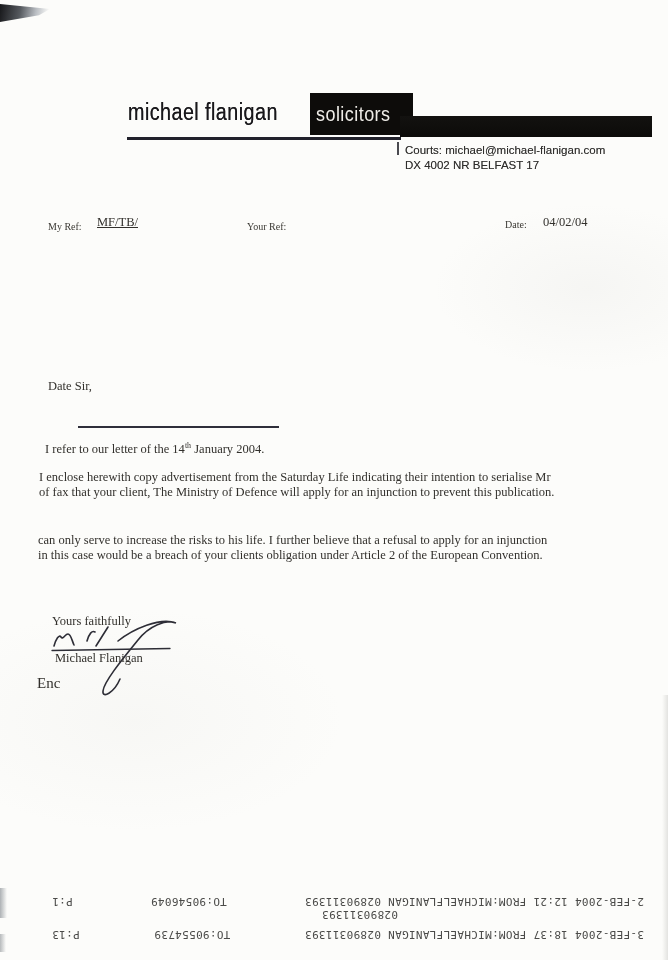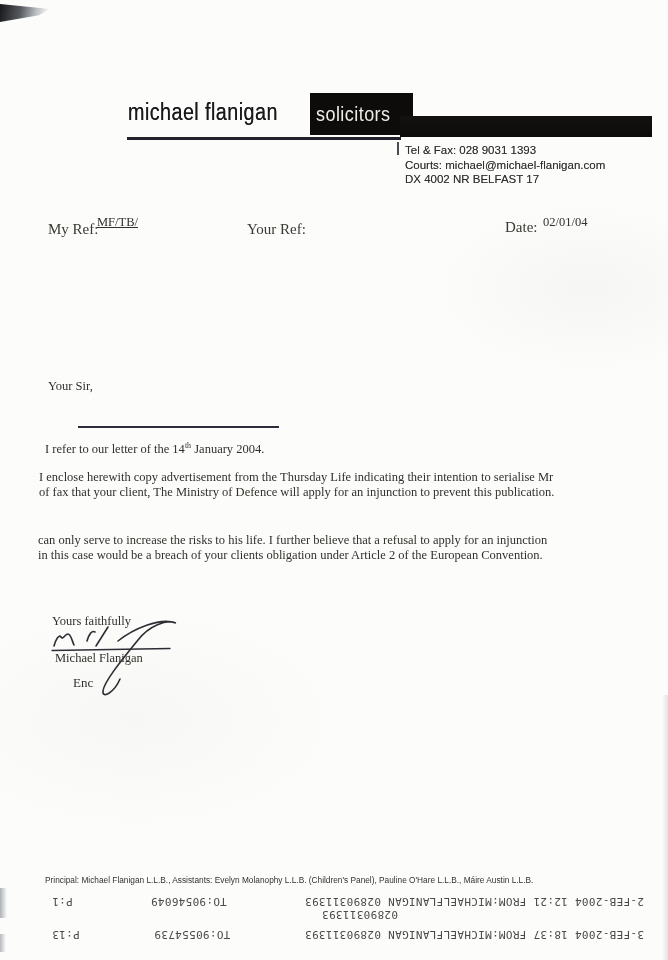--- a/index.html
+++ b/index.html
@@ -28,41 +28,41 @@
   .solicitors-box{left:303px;top:93px;width:103px;height:42px;background:#0d0c0a;margin-left:7px;}
   .solicitors-text{position:absolute;left:6px;top:10px;font-family:"Liberation Sans","DejaVu Sans",sans-serif;
     font-size:20px;color:#efede8;letter-spacing:.5px;transform:scaleX(.9);transform-origin:left top;
     filter:blur(.3px);white-space:nowrap;}
   .header-bar{left:400px;top:116px;width:252px;height:21px;background:linear-gradient(to bottom,#131210,#0c0b09);}
   .logo-underline{left:127px;top:137px;width:274px;height:3px;background:#21212b;}
   .contact-vline{left:397px;top:142px;width:2px;height:13px;background:#4a4a50;}
   .contact{left:405px;top:143px;font-family:"Liberation Sans","DejaVu Sans",sans-serif;
     font-size:11.5px;line-height:14.6px;color:#2f2e2c;text-shadow:0 0 .4px rgba(40,40,40,.5);}
   
-  .lbl{font-size:15px;color:#3a3833;}
+  .lbl{font-size:10px;color:#3a3833;}
   .my-ref-label{left:48px;top:221px;}
   .my-ref-value{left:97px;top:215px;font-size:12.5px;text-decoration:underline;}
   .your-ref-label{left:247px;top:221px;}
   .date-label{left:505px;top:219px;}
   .date-value{left:543px;top:215px;font-size:12.5px;}
   
   .recipient{left:50px;top:262px;font-size:12.5px;line-height:14.7px;}
   .salutation{left:48px;top:379px;font-size:12.5px;}
   .re-row{left:48px;top:402px;font-size:12.8px;font-weight:bold;color:#26251f;}
   .re-row .re-subject{margin-left:16px;}
   .re-underline{left:78px;top:426px;width:201px;height:2px;background:#2e2e3a;}
   .intro-line{left:45px;top:441px;font-size:12.5px;}
   .intro-line sup{font-size:8px;}
   .para{font-size:12.5px;line-height:15.2px;white-space:nowrap;}
   .para-1{left:39px;top:470px;}
   .para-2{left:38px;top:533px;}
   .closing{left:52px;top:614px;font-size:12.5px;}
   .signature-svg{left:45px;top:610px;}
   .signatory{left:55px;top:651px;font-size:12.5px;}
-  .enclosure{left:73px;top:675px;font-size:13px;}
+  .enclosure{left:37px;top:675px;font-size:15px;}
   
   .principal-line{left:45px;top:875px;font-family:"Liberation Sans","DejaVu Sans",sans-serif;
     font-size:8.3px;color:#34322e;white-space:nowrap;}
   
   .fax-line{left:52px;width:592px;height:13px;transform:rotate(180deg);
     display:flex;justify-content:space-between;align-items:center;
     font-family:"DejaVu Sans Mono","Liberation Mono",monospace;
     font-size:11px;letter-spacing:.3px;color:#4b4b49;white-space:nowrap;}
   .fax-line-1{top:895px;}
   .fax-line-2{top:928px;}
@@ -82,40 +82,39 @@
 
   <div class="abs logo-name">michael flanigan</div>
   <div class="abs solicitors-box">
     <span class="solicitors-text">solicitors</span>
   </div>
   <div class="abs header-bar"></div>
   <div class="abs logo-underline"></div>
   <div class="abs contact-vline"></div>
 
   <div class="abs contact">
-    <div>Tel &amp; Fax: 028 9031 1393</div>
     <div>Courts: michael@michael-flanigan.com</div>
     <div>DX 4002 NR BELFAST 17</div>
   </div>
 
   <div class="abs lbl my-ref-label">My Ref:</div>
   <div class="abs my-ref-value">MF/TB/</div>
   <div class="abs lbl your-ref-label">Your Ref:</div>
   <div class="abs lbl date-label">Date:</div>
-  <div class="abs date-value">02/01/04</div>
+  <div class="abs date-value">04/02/04</div>
 
 
-  <div class="abs salutation">Your Sir,</div>
+  <div class="abs salutation">Date Sir,</div>
 
   <div class="abs re-underline"></div>
 
   <div class="abs intro-line"><span>I refer to our letter of the 14</span><sup>th</sup><span> January 2004.</span></div>
 
   <div class="abs para para-1">
-    <div>I enclose herewith copy advertisement from the Thursday Life indicating their intention to serialise Mr</div>
+    <div>I enclose herewith copy advertisement from the Saturday Life indicating their intention to serialise Mr</div>
     <div>of fax that your client, The Ministry of Defence will apply for an injunction to prevent this publication.</div>
   </div>
 
   <div class="abs para para-2">
     <div>can only serve to increase the risks to his life.  I further believe that a refusal to apply for an injunction</div>
     <div>in this case would be a breach of your clients obligation under Article 2 of the European Convention.</div>
   </div>
 
   <div class="abs closing">Yours faithfully</div>
 
@@ -125,21 +124,20 @@
       <path d="M42,31 C44,24 47,20 50,22"></path>
       <path d="M63,17 L51,36"></path>
       <path d="M73,31 C88,19 115,7 131,13 C121,9 104,16 93,30 C75,52 59,72 58,81 C57,89 69,83 75,69"></path>
       <path d="M7,40.5 L125,38.5" stroke-width="1.3"></path>
     </g>
   </svg>
 
   <div class="abs signatory">Michael Flanigan</div>
   <div class="abs enclosure">Enc</div>
 
-  <div class="abs principal-line">Principal: Michael Flanigan L.L.B., Assistants: Evelyn Molanophy L.L.B. (Children's Panel), Pauline O'Hare L.L.B., Máire Austin L.L.B.</div>
 
   <div class="abs fax-line fax-line-1">
     <span>2-FEB-2004 12:21  FROM:MICHAELFLANIGAN 02890311393</span>
     <span>TO:90546049</span>
     <span>P:1</span>
   </div>
   <div class="abs fax-line-1b">02890311393</div>
   <div class="abs fax-line fax-line-2">
     <span>3-FEB-2004 18:37  FROM:MICHAELFLANIGAN 02890311393</span>
     <span>TO:90554739</span>

